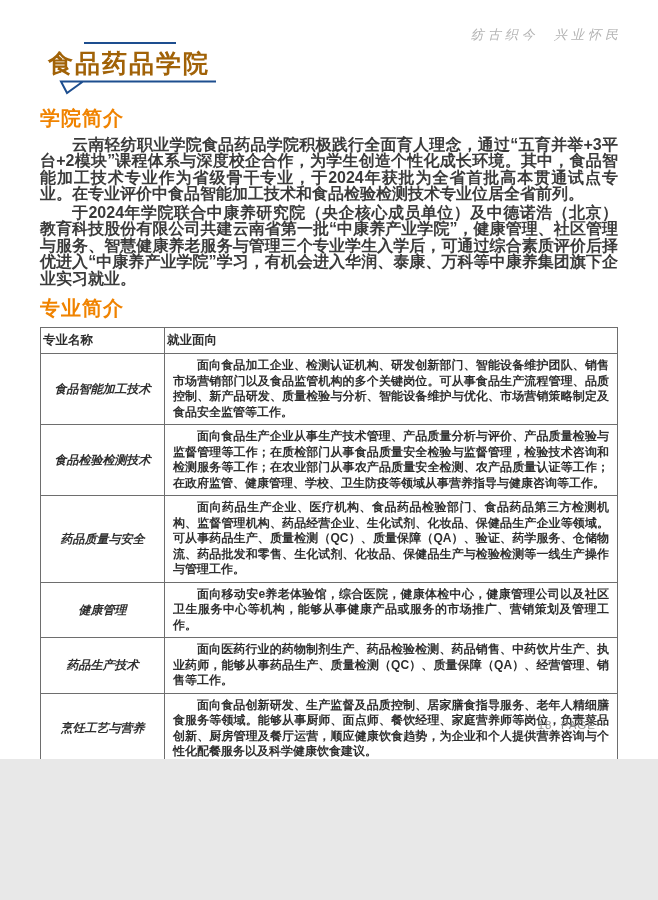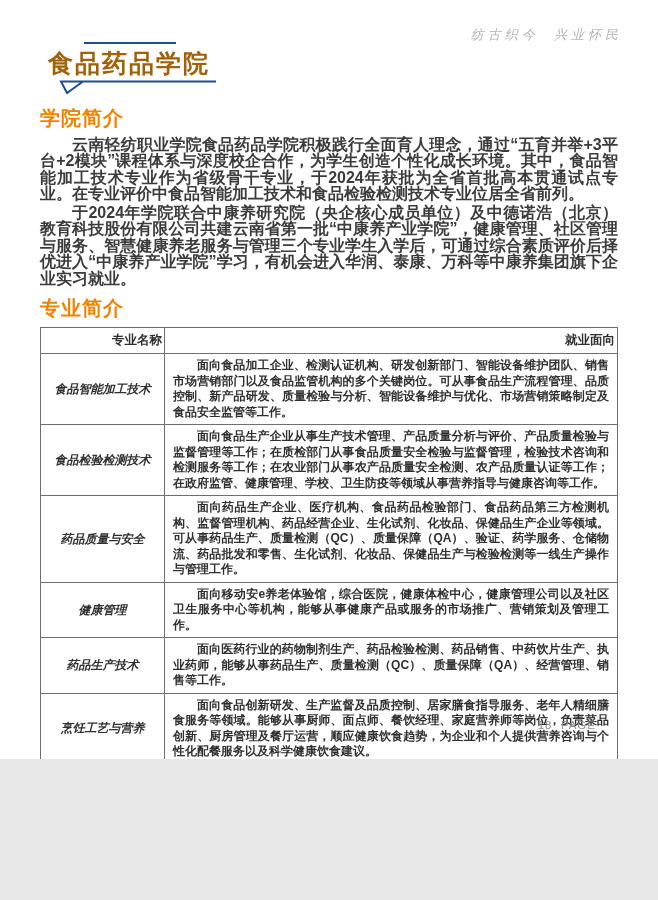--- a/index.html
+++ b/index.html
@@ -47,21 +47,21 @@
   
   .majors-table {
     width: 578px; border-collapse: collapse; table-layout: fixed;
     margin-top: 4px;
   }
   .majors-table th, .majors-table td {
     border: 1px solid #6e6e6e;
     font-size: 12px; color: #2f2f2f; font-weight: 600;
   }
   .majors-table th {
-    font-weight: bold; text-align: right; padding: 4px 2px;
+    font-weight: bold; text-align: left; padding: 4px 2px;
     font-size: 12.5px;
   }
   .col-name-head { width: 124px; }
   .col-name {
     text-align: center; vertical-align: middle;
     font-weight: bold; padding: 3px 12px; font-size: 12.5px; font-style: italic;
   }
   .col-desc {
     text-align: justify; vertical-align: middle;
     padding: 4px 8px; line-height: 15.5px; text-indent: 2em;

